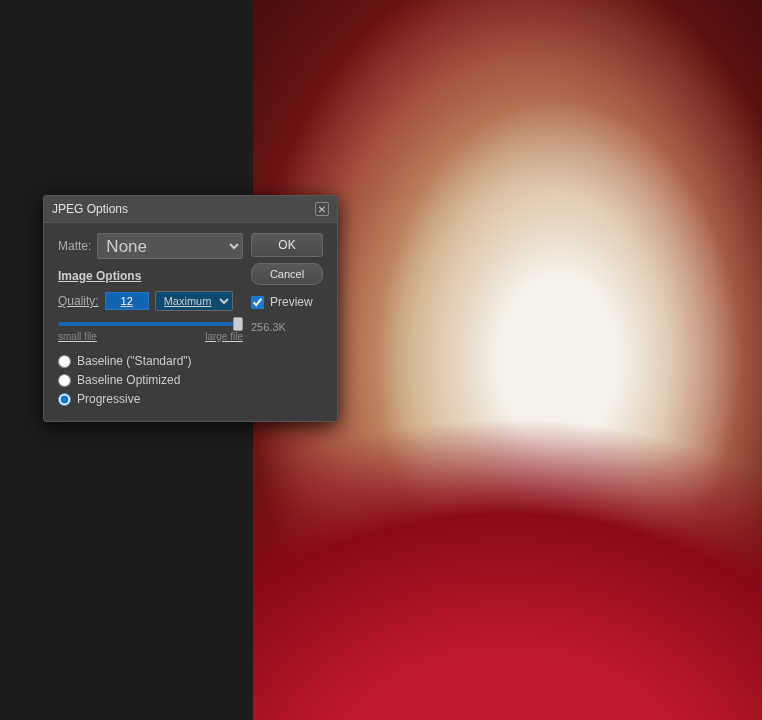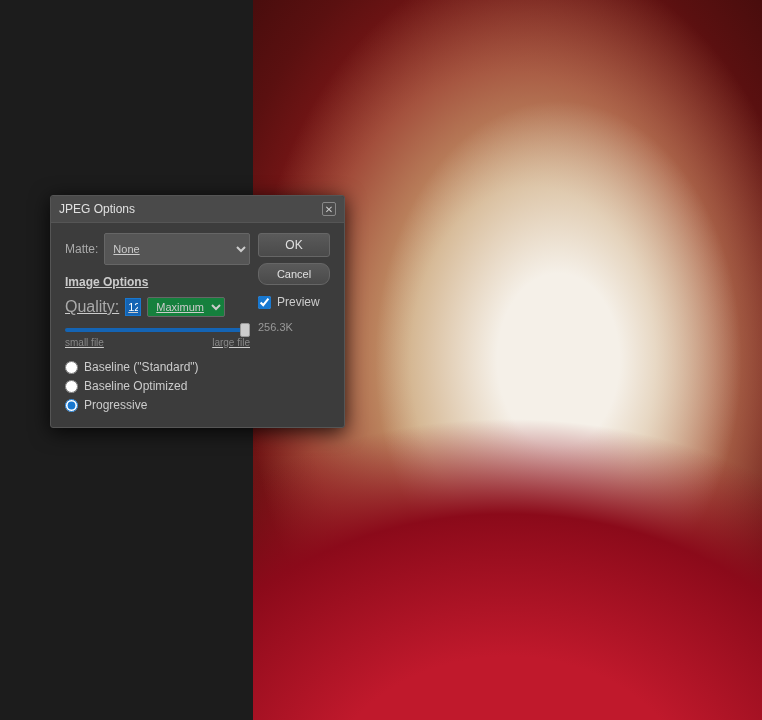--- a/index.html
+++ b/index.html
@@ -54,21 +54,21 @@
       left: 0;
       width: 253px;
       height: 100%;
       background: #1c1c1c;
     }
 
     
     .dialog {
       position: absolute;
       top: 195px;
-      left: 50px;
+      left: 43px;
       width: 295px;
       background: #3c3c3c;
       border: 1px solid #555;
       border-radius: 3px;
       box-shadow: 0 4px 20px rgba(0,0,0,0.8);
       z-index: 100;
     }
 
     .dialog-titlebar {
       display: flex;
@@ -129,26 +129,25 @@
     .matte-label {
       color: #aaa;
       font-size: 12px;
     }
 
     .matte-select {
       flex: 1;
       background: #555;
       border: 1px solid #666;
       color: #ccc;
-      font-size: 11px;
+      font-size: 17px;
       padding: 2px 4px;
-      height: 32px;
+      height: 26px;
       border-radius: 2px;
       appearance: auto;
-      text-decoration: underline;
     }
 
     
     .section-header {
       font-size: 12px;
       color: #ccc;
       font-weight: 600;
       margin-bottom: 8px;
     }
 
@@ -160,36 +159,36 @@
 
     .quality-row {
       display: flex;
       align-items: center;
       gap: 6px;
       margin-bottom: 4px;
     }
 
     .quality-label {
       color: #aaa;
-      font-size: 16px;
+      font-size: 12px;
     }
 
     .quality-input {
-      width: 16px;
+      width: 44px;
       background: #1464b4;
       border: 1px solid #1878d0;
       color: #fff;
       font-size: 11px;
       text-align: center;
       padding: 1px 2px;
       height: 18px;
     }
 
     .quality-select {
-      background: #15803d;
+      background: #0c4a6e;
       border: 1px solid #666;
       color: #ccc;
       font-size: 11px;
       padding: 1px 4px;
       height: 20px;
       border-radius: 2px;
       appearance: auto;
     }
 
     

